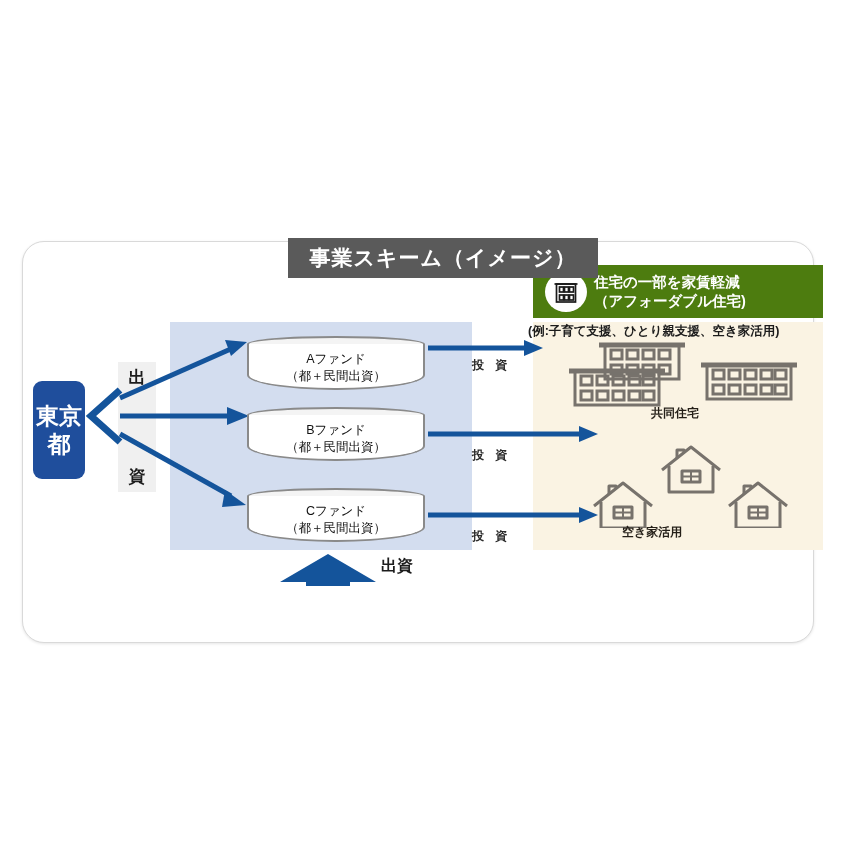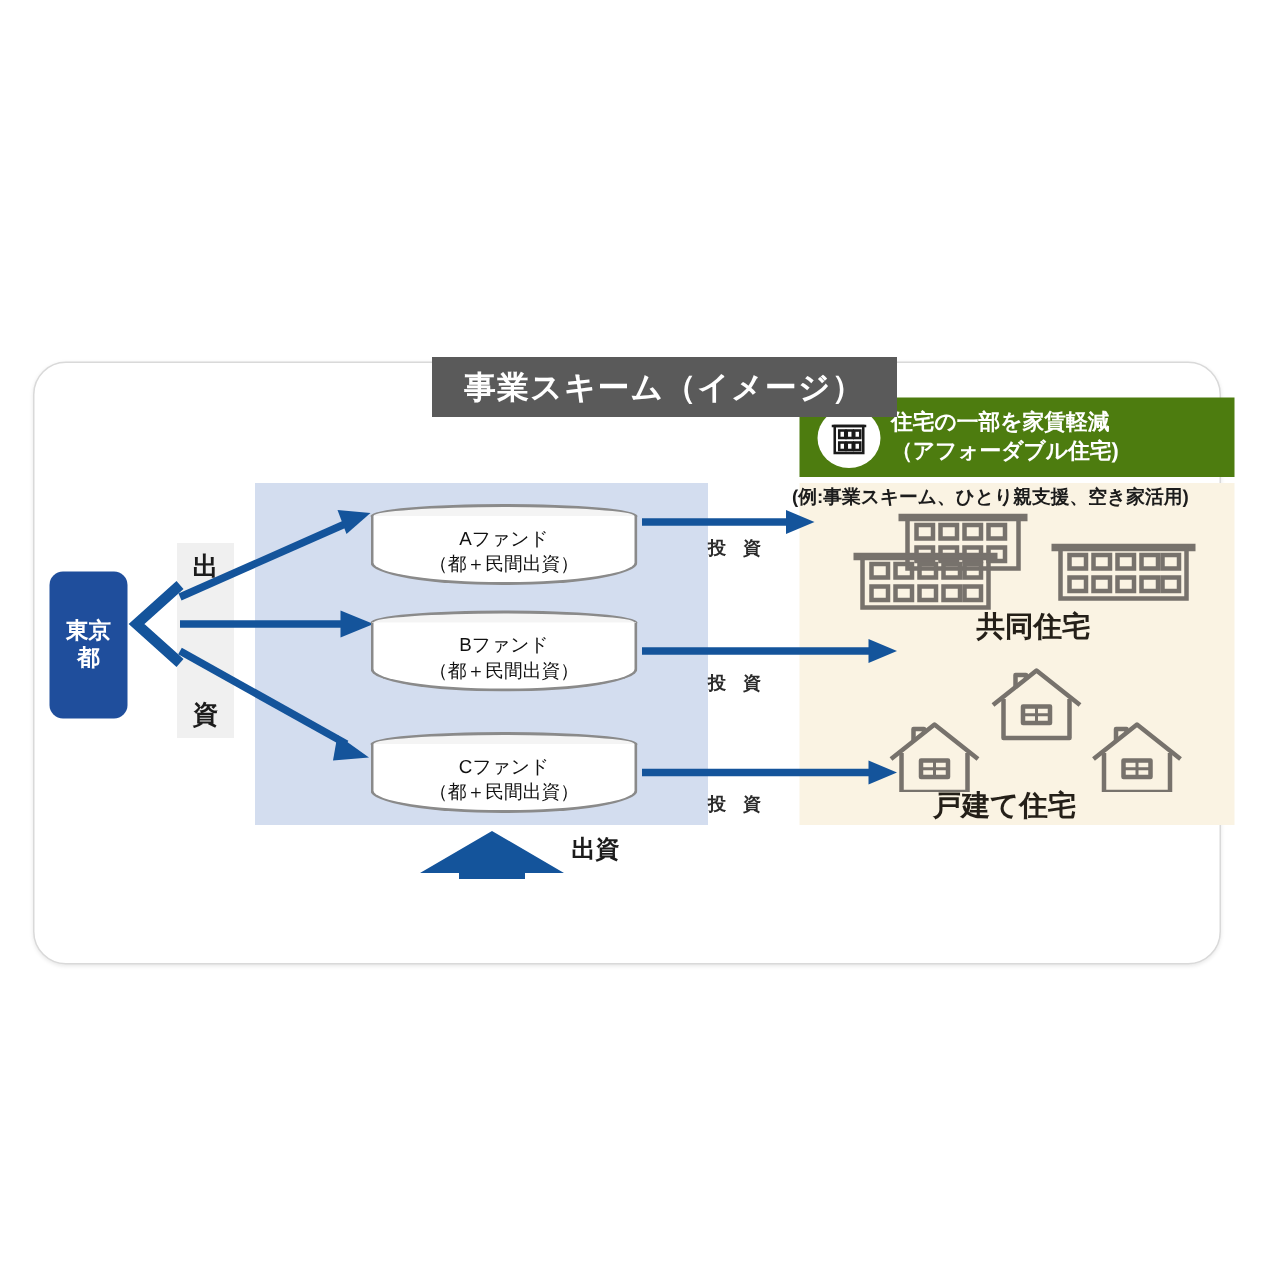--- a/index.html
+++ b/index.html
@@ -54,21 +54,21 @@
   .note{
     position:absolute;left:528px;top:323px;width:300px;
     font-size:12.5px;font-weight:bold;color:#1c1c1c;white-space:nowrap;
   }
 
   
   .tokyo{
     position:absolute;left:33px;top:381px;width:52px;height:98px;
     background:#1f4e9c;border-radius:9px;color:#ffffff;
     display:flex;flex-direction:column;align-items:center;justify-content:center;
-    font-size:15px;font-weight:bold;line-height:1.22;
+    font-size:23px;font-weight:bold;line-height:1.22;
   }
   
   .shusshi-left{
     position:absolute;left:118px;top:362px;width:38px;height:130px;
     background:#f0f0f0;
     display:flex;flex-direction:column;align-items:center;justify-content:space-between;
     padding:4px 0;box-sizing:border-box;
     font-size:17px;font-weight:bold;color:#1c1c1c;
   }
 
@@ -97,21 +97,21 @@
   .toshi{
     position:absolute;font-size:12px;font-weight:bold;color:#2b2b2b;
     letter-spacing:4px;
   }
   .toshi-1{left:472px;top:357px;}
   .toshi-2{left:472px;top:447px;}
   .toshi-3{left:472px;top:528px;}
 
   
   .hlabel{
-    position:absolute;font-size:19px;font-weight:bold;color:#241f18;
+    position:absolute;font-size:12px;font-weight:bold;color:#241f18;
   }
   .hl-apt{left:651px;top:405px;}
   .hl-det{left:622px;top:524px;}
 
   
   .minkan{
     position:absolute;left:272px;top:581px;width:108px;height:36px;
     border:2px dashed #7a7a7a;background:#ffffff;
     display:flex;align-items:center;justify-content:center;
     font-size:16px;font-weight:bold;color:#111111;
@@ -151,21 +151,21 @@
           <rect x="17.5" y="16" width="4" height="5"></rect>
         </g>
       </svg>
     </span>
     <span class="hdr-tx">
       <span>住宅の一部を家賃軽減</span><br>
       <span>（アフォーダブル住宅)</span>
     </span>
   </div>
 
-  <div class="note">(例:事業スキーム、ひとり親支援、空き家活用)</div>
+  <div class="note">(例:子育て支援、ひとり親支援、空き家活用)</div>
 
   <div class="tokyo">
     <span>東京</span>
     <span>都</span>
   </div>
 
   <div class="shusshi-left">
     <span>出</span>
     <span>資</span>
   </div>
@@ -295,20 +295,20 @@
 
       <g transform="translate(135,36)">
         <path d="M2 28 L31 5 L60 28"></path>
         <path d="M9 24v26h44V24"></path>
         <path d="M17 16v-8h7v3"></path>
         <rect x="22" y="29" width="18" height="11"></rect>
         <path d="M31 29v11M22 34.5h18" stroke-width="2"></path>
       </g>
     </g>
   </svg>
-  <div class="hlabel hl-det">戸建て住宅</div>
+  <div class="hlabel hl-det">空き家活用</div>
 
   <svg class="abs" style="left:272px;top:552px;" width="112" height="34">
     <polygon points="56,2 104,30 78,30 78,34 34,34 34,30 8,30" fill="#14549b"></polygon>
   </svg>
   <div class="shusshi-bottom">出資</div>
 
 </div>
 
 </body></html>

